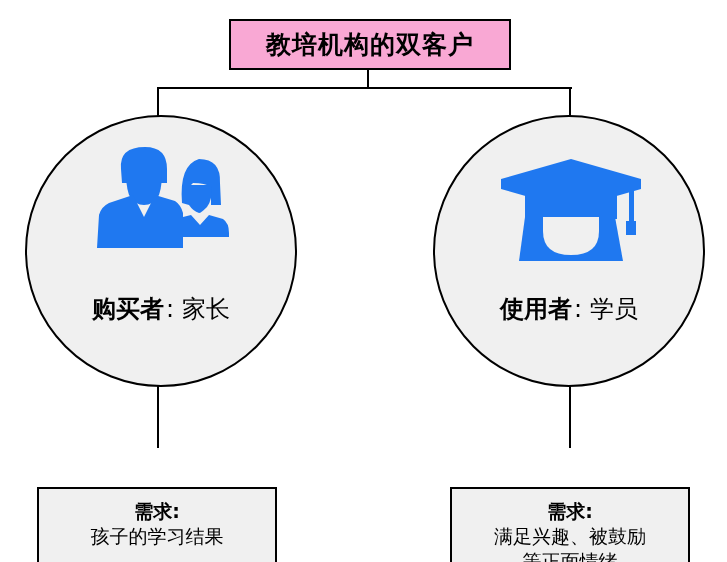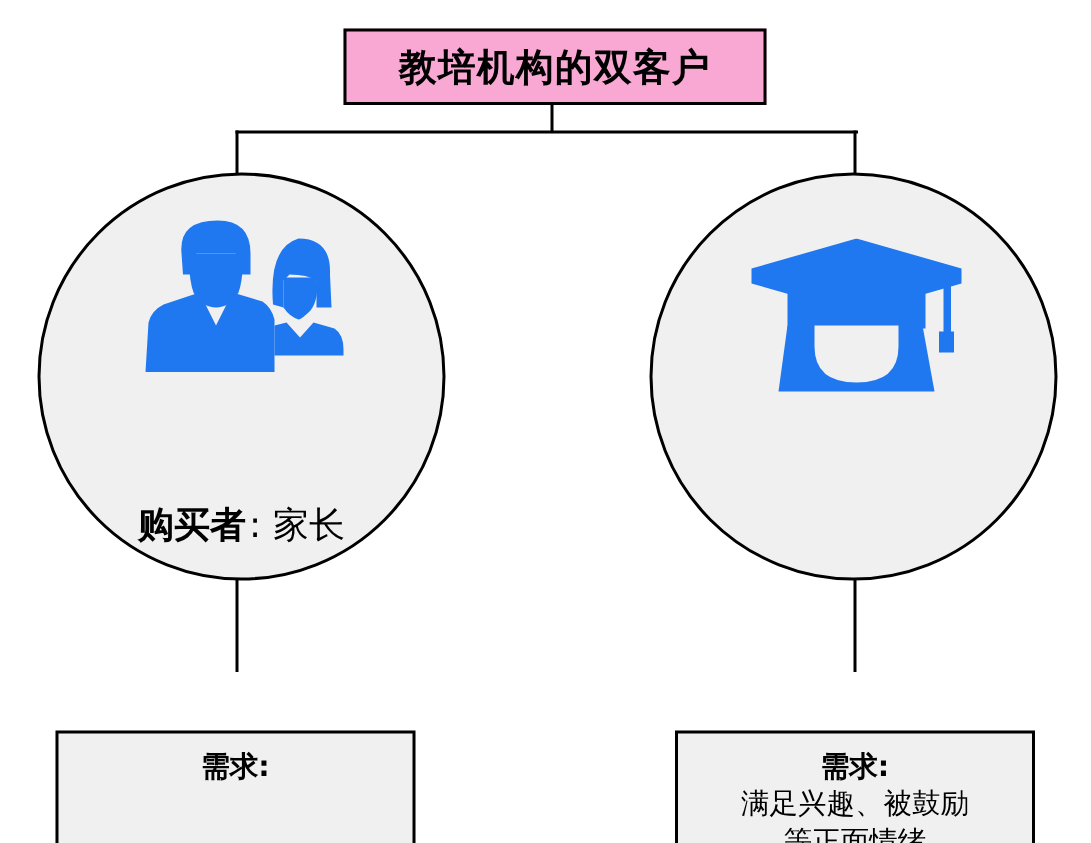--- a/index.html
+++ b/index.html
@@ -1,21 +1,21 @@
 <!DOCTYPE html>
 <html><head>
 <meta charset="utf-8">
 <style>
   html,body{margin:0;padding:0;background:#ffffff;}
   body{width:727px;height:562px;position:relative;overflow:hidden;font-family:"DejaVu Sans","Liberation Sans",sans-serif;color:#000;}
   .abs{position:absolute;}
   .title-box{left:229px;top:19px;width:278px;height:47px;border:2px solid #000;background:#f9a8d4;display:flex;align-items:center;justify-content:center;font-size:25px;font-weight:bold;letter-spacing:1px;}
   .line{background:#000;}
   .circle{width:272px;height:272px;border:2px solid #000;border-radius:50%;background:#f0f0f0;box-sizing:border-box;}
-  .role{font-size:24px;white-space:nowrap;text-align:center;width:272px;margin-top:41px;}
+  .role{font-size:24px;white-space:nowrap;text-align:center;width:272px;}
   .role b{font-weight:bold;}
   .need-box{width:240px;height:100px;border:2px solid #000;background:#f0f0f0;box-sizing:border-box;text-align:center;font-size:19px;line-height:25px;padding-top:10px;margin-top:39px;}
   .need-title{font-weight:bold;}
   svg{display:block;}
 </style>
 </head>
 <body>
 
 <div class="abs title-box">
   <span>教培机构的双客户</span>
@@ -56,23 +56,27 @@
 
       <rect x="26" y="28" width="92" height="32" fill="#1f78f0"></rect>
 
       <rect x="130" y="26" width="5" height="40" fill="#1f78f0"></rect>
       <rect x="127" y="62" width="10" height="14" fill="#1f78f0"></rect>
 
       <path d="M26 58 L116 58 L124 102 L20 102 Z" fill="#1f78f0"></path>
       <path d="M44 58 L100 58 L100 72 Q100 96 72 96 Q44 96 44 72 Z" fill="#f0f0f0"></path>
     </svg>
   </div>
+  <div class="abs role" style="left:-2px;top:176px;">
+    <b>使用者</b><span style="margin:0 8px 0 2px;">:</span><span>学员</span>
+  </div>
 </div>
 
 <div class="abs need-box" style="left:37px;top:448px;">
   <div class="need-title">需求:</div>
+  <div>孩子的学习结果</div>
 </div>
 
 <div class="abs need-box" style="left:450px;top:448px;">
   <div class="need-title">需求:</div>
   <div>满足兴趣、被鼓励</div>
   <div>等正面情绪</div>
 </div>
 
 </body></html>

